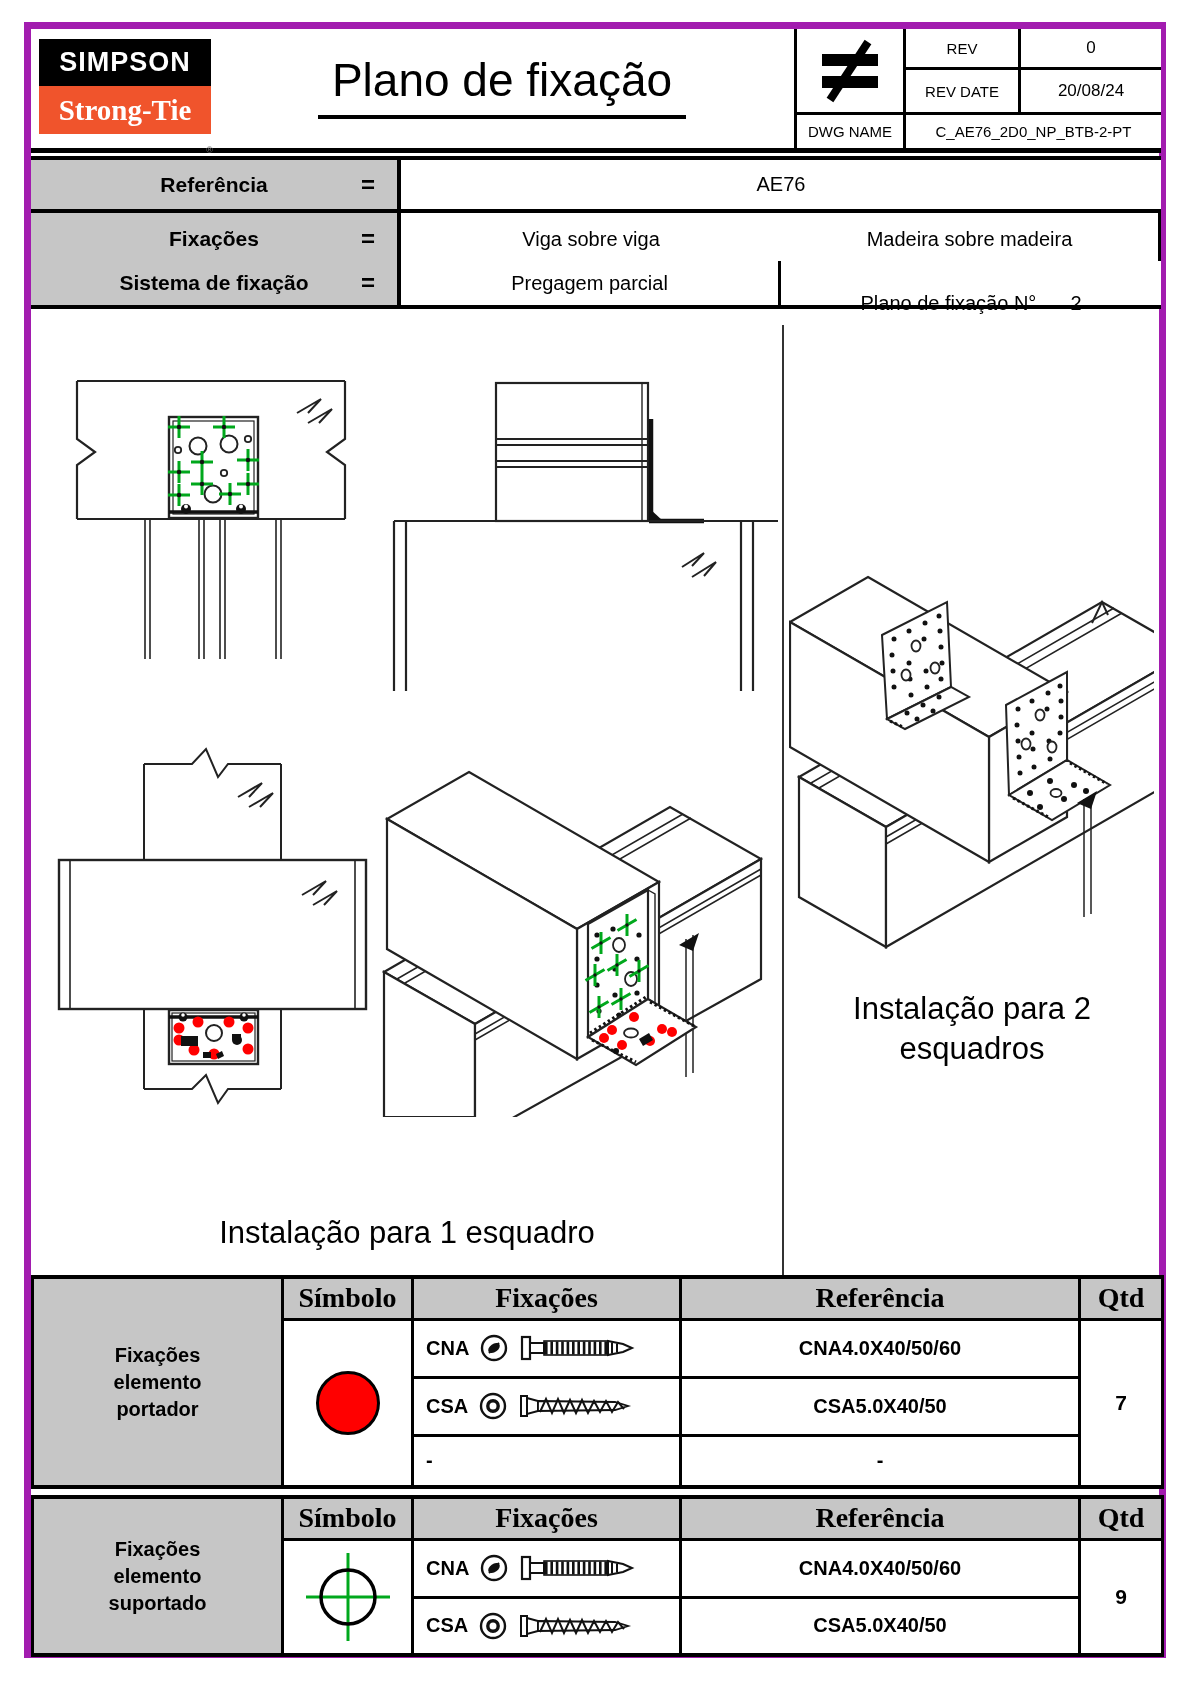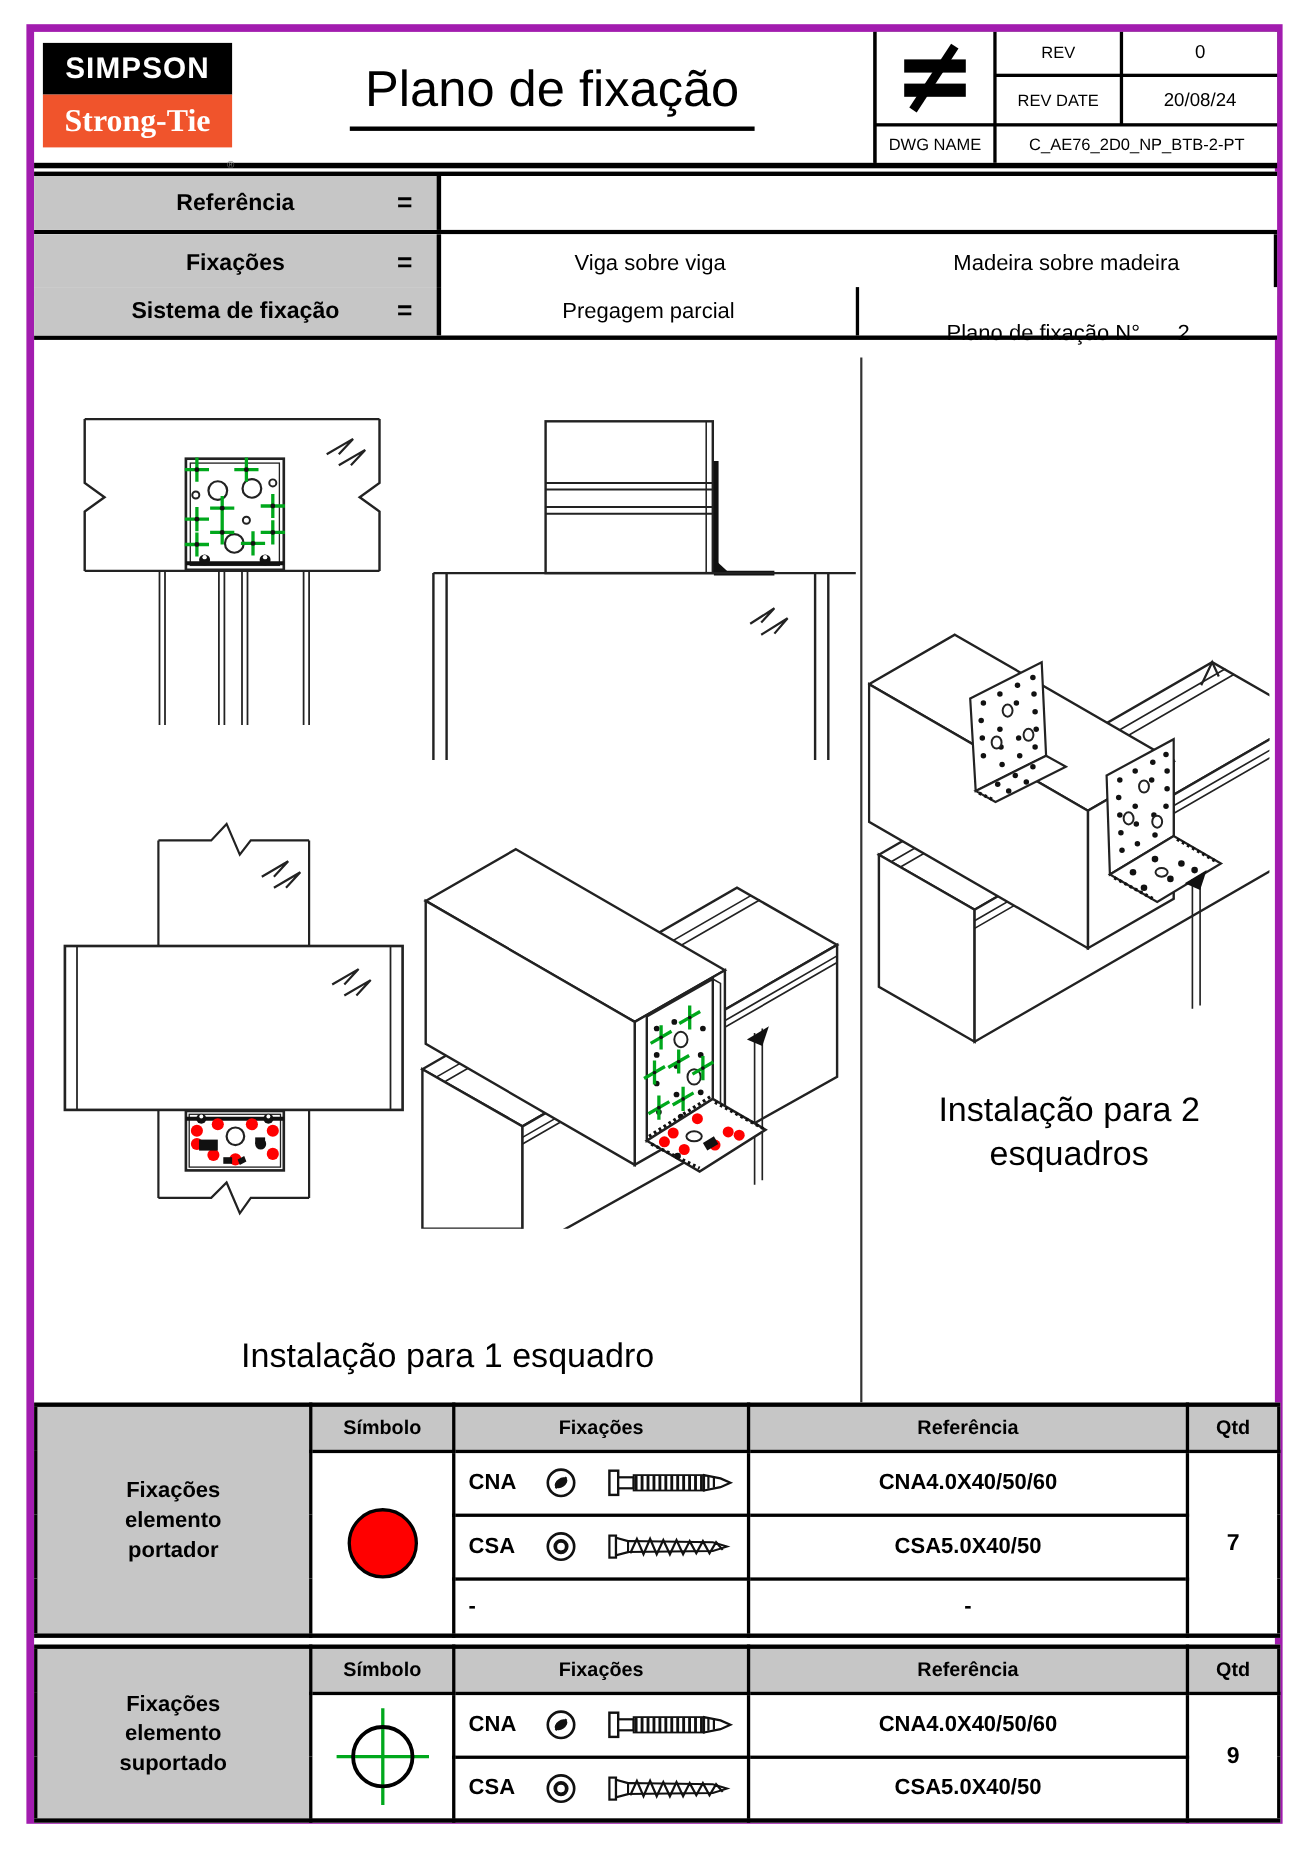--- a/index.html
+++ b/index.html
@@ -33,24 +33,24 @@
   .ln{stroke:#222;fill:none;}
   .wf{fill:#fff;stroke:#222;}
   .gc{stroke:var(--green);stroke-width:3;fill:none;}
   .reddot{fill:var(--red);}
   .blk{fill:#111;}
   .serr{stroke:#111;stroke-width:3;fill:none;stroke-dasharray:2.5 2.8;}
   
   .tables{position:absolute;left:0;top:1246px;width:1130px;}
   table.ftable{width:1130px;border-collapse:collapse;table-layout:fixed;background:#fff;}
   .ftable td,.ftable th{border:3px solid #000;padding:0;overflow:hidden;}
-  .ftable th{background:var(--gray);font-weight:bold;font-size:18px;}
+  .ftable th{background:var(--gray);font-weight:bold;font-size:28px;font-family:Liberation Serif, serif;}
   .t2{margin-top:6px;}
   .lblcell{background:var(--gray);font-weight:bold;font-size:20px;text-align:center;white-space:pre-line;line-height:1.35;}
-  .fixwrap{display:flex;align-items:center;gap:10px;padding-left:12px;justify-content:space-between;}
+  .fixwrap{display:flex;align-items:center;gap:10px;padding-left:12px;}
   .fixname{font-weight:bold;font-size:20px;}
   .refcell{text-align:center;font-weight:bold;font-size:20px;}
   .qtycell{text-align:center;font-weight:bold;font-size:21px;}
   .redcirc{width:58px;height:58px;border-radius:50%;background:var(--red);border:3px solid #000;margin:0 auto;}
 </style>
 </head>
 <body>
 
 <div class="sheet">
  <div class="page">
@@ -79,20 +79,23 @@
       <div class="tbc">DWG NAME</div>
       <div class="tbc dwgv">C_AE76_2D0_NP_BTB-2-PT</div>
     </div>
   </div>
 
   <div class="irow" style="top:127px;height:57px;border-top:4px solid #000;">
     <div class="ilabel">
       <span>Referência</span>
       <span class="eq">=</span>
     </div>
+    <div class="ivals">
+          <div class="vcell">AE76</div>
+        </div>
   </div>
   <div class="irow" style="top:184px;height:56px;">
     <div class="ilabel">
       <span>Fixações</span>
       <span class="eq">=</span>
     </div>
     <div class="ivals">
       <div class="vcell">Viga sobre viga</div>
       <div class="vcell split">Madeira sobre madeira</div>
     </div>

